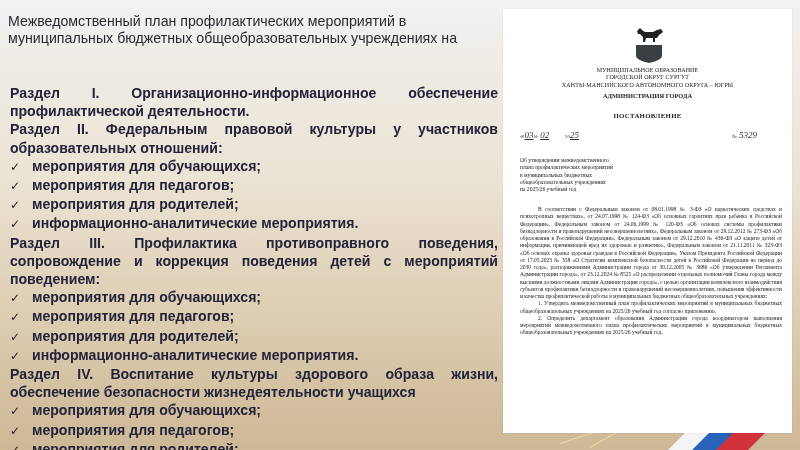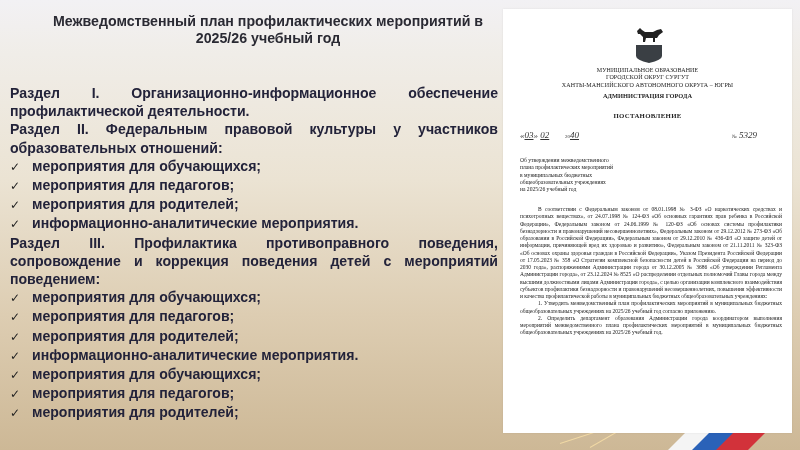--- a/index.html
+++ b/index.html
@@ -2,22 +2,22 @@
 <html><head>
 <meta charset="utf-8">
 <style>
   html, body { margin:0; padding:0; }
   body {
     width:800px; height:450px; overflow:hidden; position:relative;
     font-family: "Liberation Sans", "DejaVu Sans", sans-serif;
     background: linear-gradient(180deg, #f2f1f4 0%, #f0ede8 12%, #ebe3d3 40%, #ddcdb2 70%, #cdb896 100%);
   }
   .title {
-    position:absolute; left:23px; top:13px; width:490px;
-    text-align:center; font-weight:bold; font-size:14.2px; line-height:17px;
+    position:absolute; left:8px; top:13px; width:490px;
+    font-weight:normal; font-size:14.2px; line-height:17px;
     color:#2a2a33;
   }
   .content {
     position:absolute; left:10px; top:84px; width:488px;
     font-weight:bold; font-size:14.1px; line-height:18.2px; color:#23233a;
   }
   .section { text-align:justify; text-align-last:left; margin:0; }
   .bullet { display:flex; align-items:baseline; margin:0; }
   .check { width:22px; font-size:12px; font-weight:normal; color:#222; flex:none; }
   .doc {
@@ -46,21 +46,21 @@
     position:absolute; bottom:0; left:0; width:800px; height:30px; overflow:hidden;
   }
   .stripe { position:absolute; bottom:-4px; height:24px; transform:skewX(-45deg); }
   .gold-line { position:absolute; height:1px; background:rgba(255,230,170,0.7); transform-origin:left center; }
 </style>
 </head>
 <body>
 
 <div class="title">
   <div>Межведомственный план профилактических мероприятий в</div>
-  <div>2025/26 учебный год</div>
+  <div>муниципальных бюджетных общеобразовательных учреждениях на</div>
 </div>
 
 <div class="content">
   <p class="section">Раздел I. Организационно-информационное обеспечение профилактической деятельности.</p>
 
   <p class="section">Раздел II. Федеральным правовой культуры у участников образовательных отношений:</p>
   <div class="bullet">
       <span class="check">✓</span>
       <span>мероприятия для обучающихся;</span>
     </div>
@@ -88,20 +88,21 @@
     </div>
   <div class="bullet">
       <span class="check">✓</span>
       <span>мероприятия для родителей;</span>
     </div>
   <div class="bullet">
       <span class="check">✓</span>
       <span>информационно-аналитические мероприятия.</span>
     </div>
 
+  <p class="section">Раздел IV. Воспитание культуры здорового образа жизни, обеспечение безопасности жизнедеятельности учащихся</p>
   <div class="bullet">
       <span class="check">✓</span>
       <span>мероприятия для обучающихся;</span>
     </div>
   <div class="bullet">
       <span class="check">✓</span>
       <span>мероприятия для педагогов;</span>
     </div>
   <div class="bullet">
       <span class="check">✓</span>
@@ -124,21 +125,21 @@
     <path d="M3 22 L29 22 L29 33 Q29 37 16 40 Q3 37 3 33 Z" fill="#3a3f44"></path>
   </svg>
   <div class="org">
     <div>МУНИЦИПАЛЬНОЕ ОБРАЗОВАНИЕ</div>
     <div>ГОРОДСКОЙ ОКРУГ СУРГУТ</div>
     <div>ХАНТЫ-МАНСИЙСКОГО АВТОНОМНОГО ОКРУГА – ЮГРЫ</div>
   </div>
   <div class="admin">АДМИНИСТРАЦИЯ ГОРОДА</div>
   <div class="decree">ПОСТАНОВЛЕНИЕ</div>
   <div class="date">
-    «<span class="u">03</span>» <span class="u">02</span>&nbsp;&nbsp;&nbsp;&nbsp;&nbsp;&nbsp;&nbsp;<span class="small">20</span><span class="u">40</span>
+    «<span class="u">03</span>» <span class="u">02</span>&nbsp;&nbsp;&nbsp;&nbsp;&nbsp;&nbsp;&nbsp;<span class="small">20</span><span class="u">25</span>
   </div>
   <div class="num">
     <span class="small">№</span> <span style="">5329</span>
   </div>
   <div class="subject">
     <div>Об утверждении межведомственного</div>
     <div>плана профилактических мероприятий</div>
     <div>в муниципальных бюджетных</div>
     <div>общеобразовательных учреждениях</div>
     <div>на 2025/26 учебный год</div>

